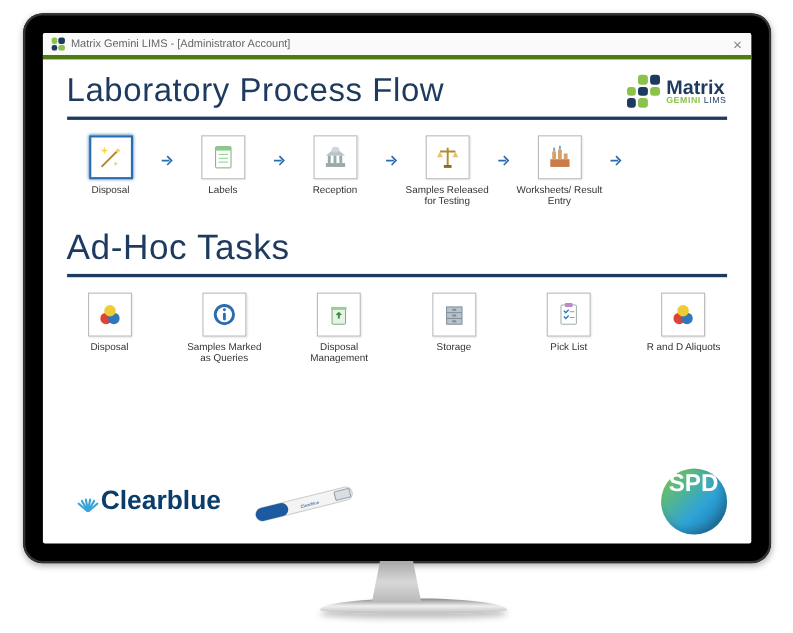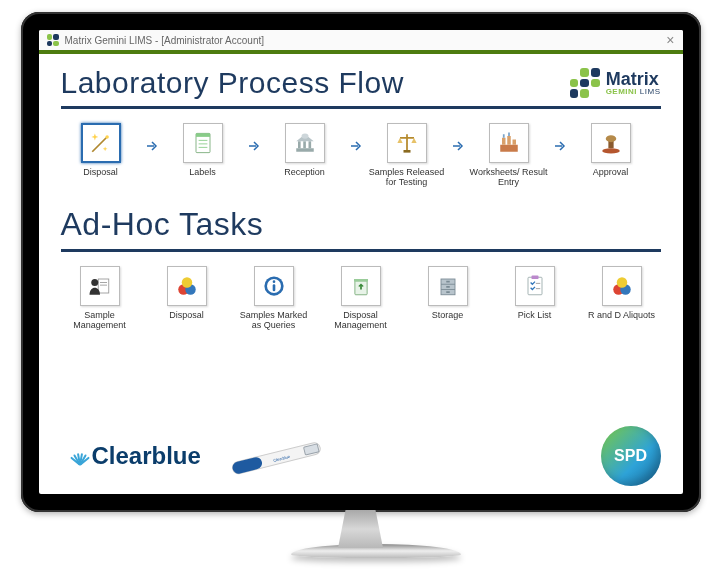--- a/index.html
+++ b/index.html
@@ -88,22 +88,22 @@
   }
   .clearblue .rays{position:relative;width:22px;height:22px;}
   .clearblue .rays span{
     position:absolute;left:50%;bottom:2px;width:2px;height:12px;
     background:#3aa5d8;border-radius:1px;transform-origin:bottom center;
   }
   .device { width:120px; height:38px; position:relative; margin-left:20px;}
   .spd {
     width:60px; height:60px; border-radius:50%;
     background: linear-gradient(135deg,#7ac943 0%,#2ea3d8 60%,#1a6fa3 100%);
-    display:flex; align-items:center; justify-content:center;
-    color:#fff; font-size:16px; font-weight:600;
+    display:flex; justify-content:center;
+    color:#fff; font-size:22px; font-weight:600;
     box-shadow: inset -4px -4px 8px rgba(0,0,0,0.2);
   }
   .stand {
     width:140px; margin:-2px auto 0; position:relative; height:55px;
   }
   .neck{
     width:50px;height:38px;margin:0 auto;
     background:linear-gradient(#a8a8a8,#d8d8d8,#b8b8b8);
     clip-path: polygon(20% 0,80% 0,95% 100%,5% 100%);
   }
@@ -227,48 +227,26 @@
                 <rect x="20" y="12" width="4" height="6" fill="#d9a06a"></rect>
                 <rect x="9" y="6" width="2" height="4" fill="#7aa3c9"></rect>
                 <rect x="15" y="4" width="2" height="4" fill="#7aa3c9"></rect>
               </svg>
             </div>
     <div class="item-label">Worksheets/ Result Entry</div>
           </div>
           <div class="arrow"><svg width="14" height="14" viewBox="0 0 14 14">
               <path d="M2 7h7M7 3l4 4-4 4" stroke="#2a6cb0" stroke-width="1.5" fill="none"></path>
             </svg></div>
-          <div class="flow-item">
-    <div class="icon-box">
-              <svg width="28" height="28" viewBox="0 0 32 32">
-                <ellipse cx="16" cy="25" rx="10" ry="3" fill="#b5562e"></ellipse>
-                <rect x="13" y="12" width="6" height="10" fill="#8a5a2e"></rect>
-                <ellipse cx="16" cy="11" rx="6" ry="4" fill="#b58a4a"></ellipse>
-              </svg>
-            </div>
-    <div class="item-label">Approval</div>
-          </div>
         </div>
 
       <h2>Ad-Hoc Tasks</h2>
       <hr class="rule">
 
       <div class="task-row" id="task-row">
-          <div class="task-item">
-    <div class="icon-box">
-              <svg width="28" height="28" viewBox="0 0 32 32">
-                <rect x="14" y="8" width="12" height="16" fill="#fff" stroke="#999"></rect>
-                <line x1="16" y1="12" x2="24" y2="12" stroke="#999"></line>
-                <line x1="16" y1="15" x2="24" y2="15" stroke="#999"></line>
-                <circle cx="10" cy="12" r="4" fill="#333"></circle>
-                <path d="M4 26c0-5 3-8 6-8s6 3 6 8" fill="#333"></path>
-              </svg>
-            </div>
-    <div class="item-label">Sample Management</div>
-          </div>
           <div class="task-item">
     <div class="icon-box">
               <svg width="28" height="28" viewBox="0 0 32 32">
                 <circle cx="12" cy="20" r="6" fill="#d43"></circle>
                 <circle cx="20" cy="20" r="6" fill="#37b"></circle>
                 <circle cx="16" cy="12" r="6" fill="#ec3"></circle>
               </svg>
             </div>
     <div class="item-label">Disposal</div>
           </div>

